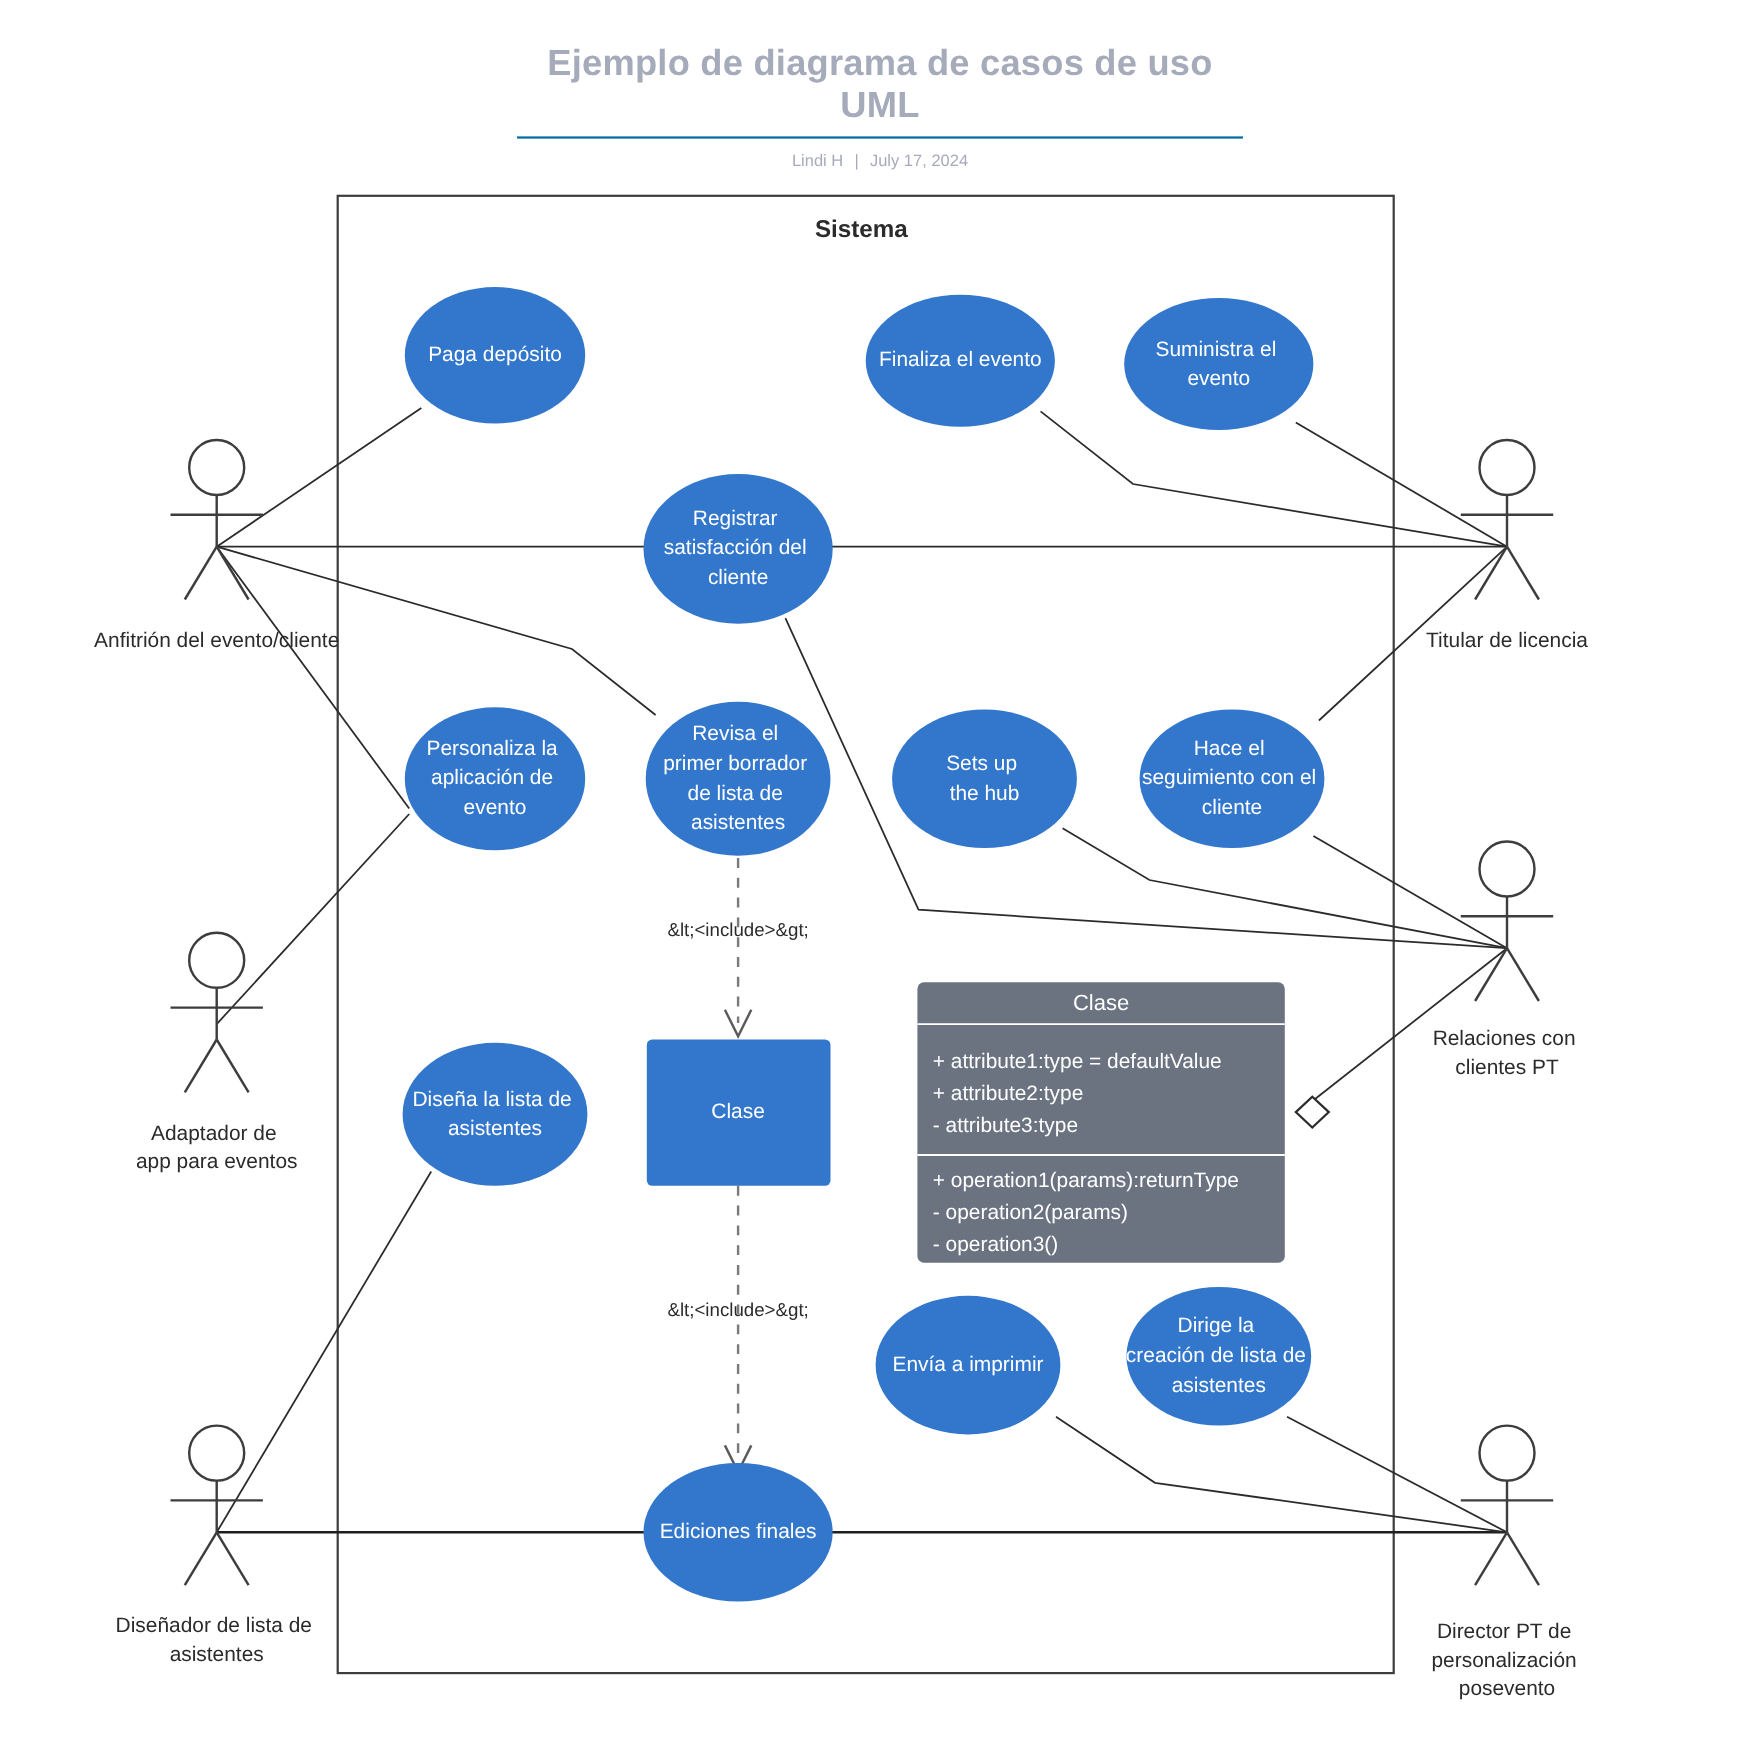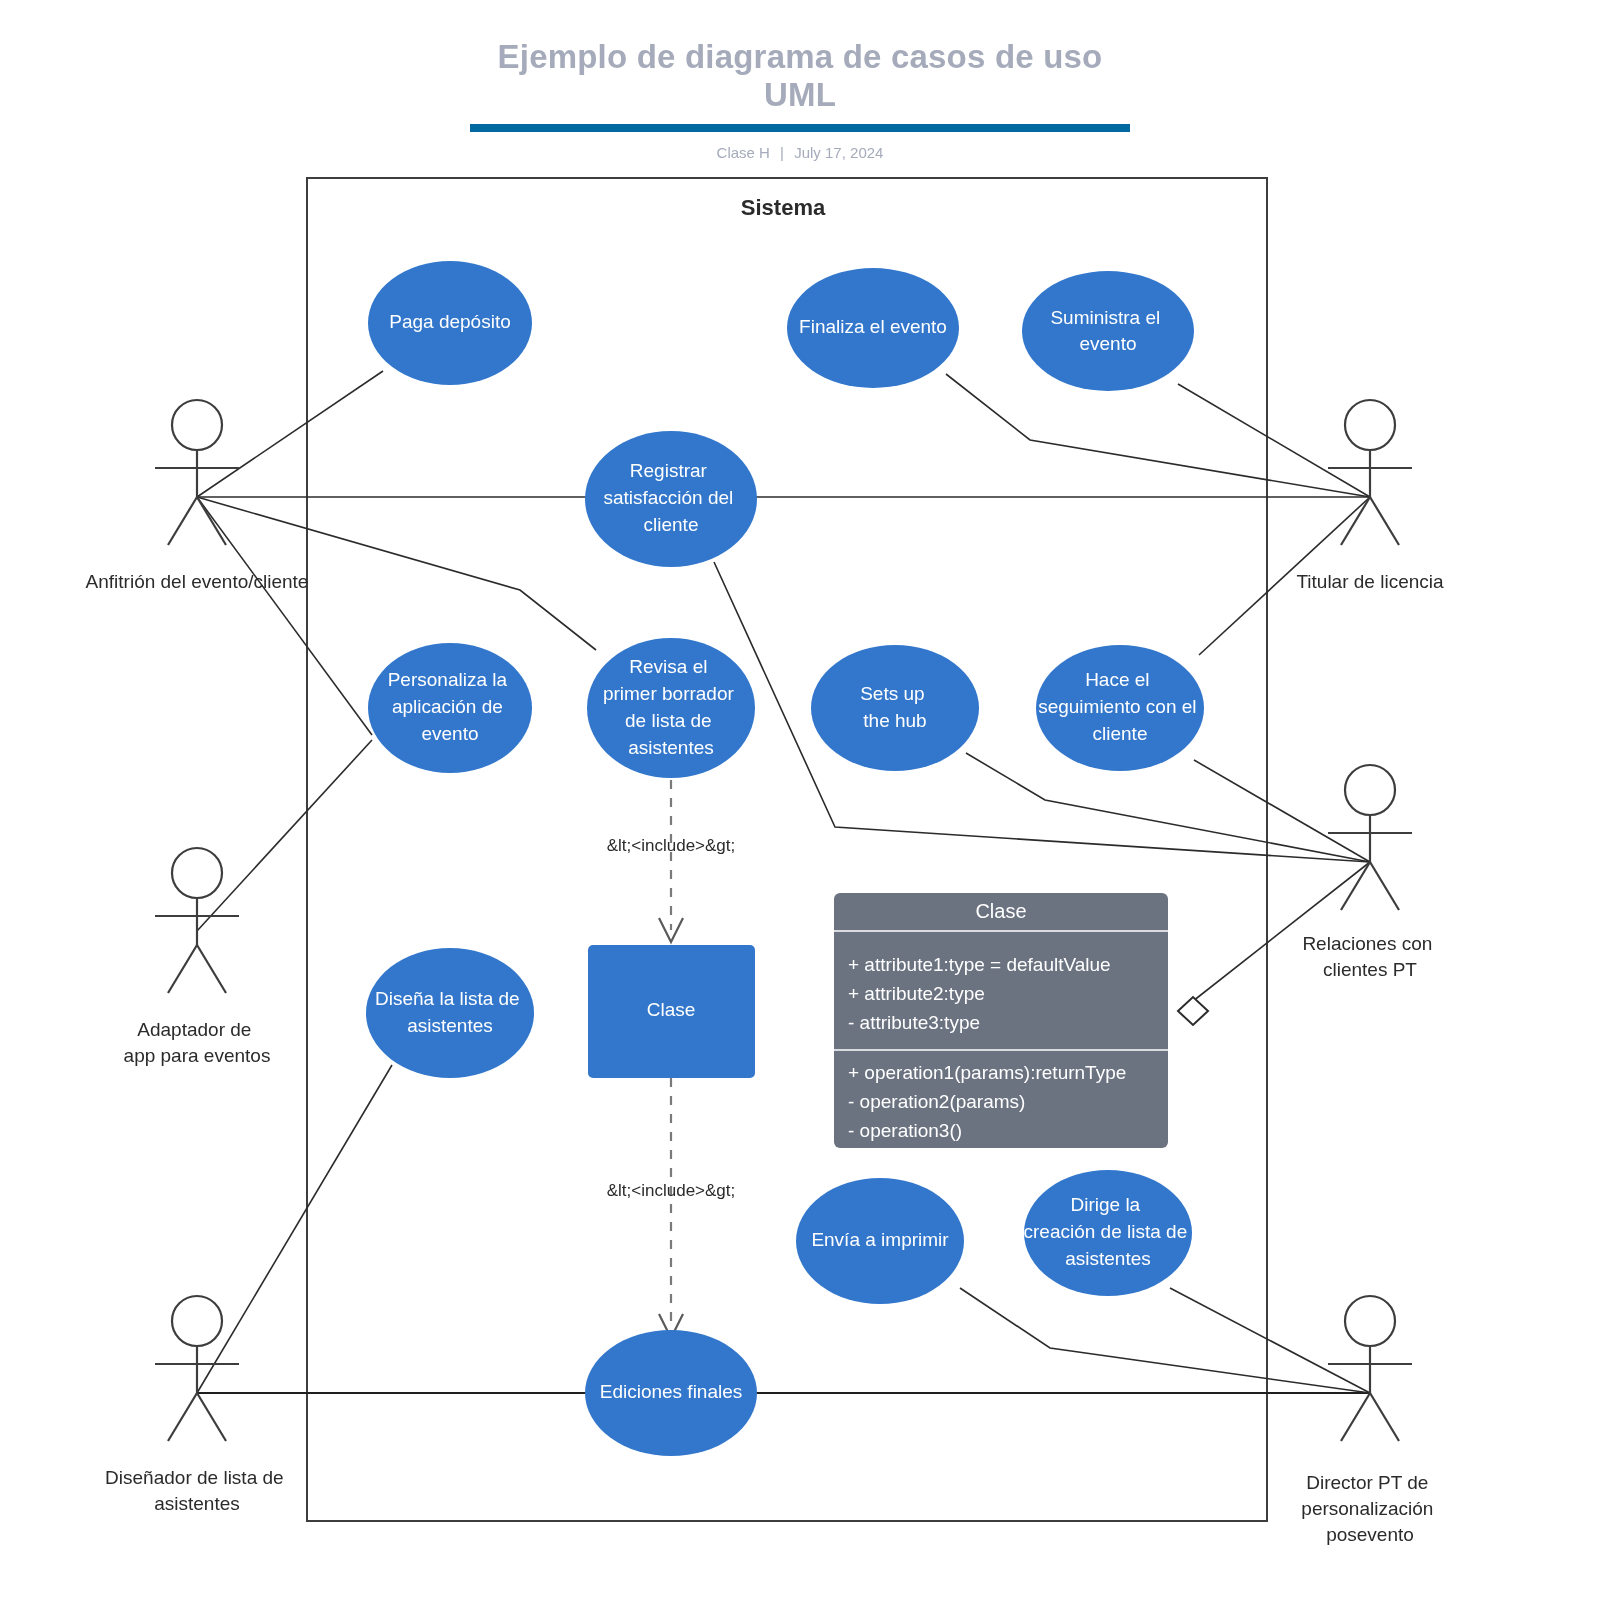--- a/index.html
+++ b/index.html
@@ -28,21 +28,21 @@
     text-align: center;
   }
   .doc-title {
     font-size: 33px;
     font-weight: bold;
     color: #a5abba;
     letter-spacing: 0.2px;
     padding-bottom: 10px;
     margin: 38px auto 0 auto;
     width: 660px;
-    border-bottom: 8px solid #0369a1;
+    border-bottom: 2px solid #0369a1;
   }
   .doc-sub {
     font-size: 15px;
     color: #a5abba;
     margin-top: 12px;
   }
   .doc-sub .sep { padding: 0 6px; }
 
   svg text {
     font-family: "Liberation Sans", sans-serif;
@@ -84,21 +84,21 @@
   .include-line { stroke: #7a7a7a; stroke-width: 2.2; fill: none; stroke-dasharray: 9 9; }
   .actor-stroke { stroke: #3d3d3d; stroke-width: 2.2; fill: none; }
   .boundary { stroke: #3d3d3d; stroke-width: 2; fill: none; }
 </style>
 </head>
 <body>
 
 <div class="header">
   <div class="doc-title">Ejemplo de diagrama de casos de uso UML</div>
   <div class="doc-sub">
-    <span>Clase H</span>
+    <span>Lindi H</span>
     <span class="sep">|</span>
     <span>July 17, 2024</span>
   </div>
 </div>
 
 <svg id="canvas" viewBox="0 0 1600 1600">
 
   <rect class="boundary" x="307" y="178" width="960" height="1343"></rect>
   <text class="boundary-title" x="783" y="215">Sistema</text>
 

